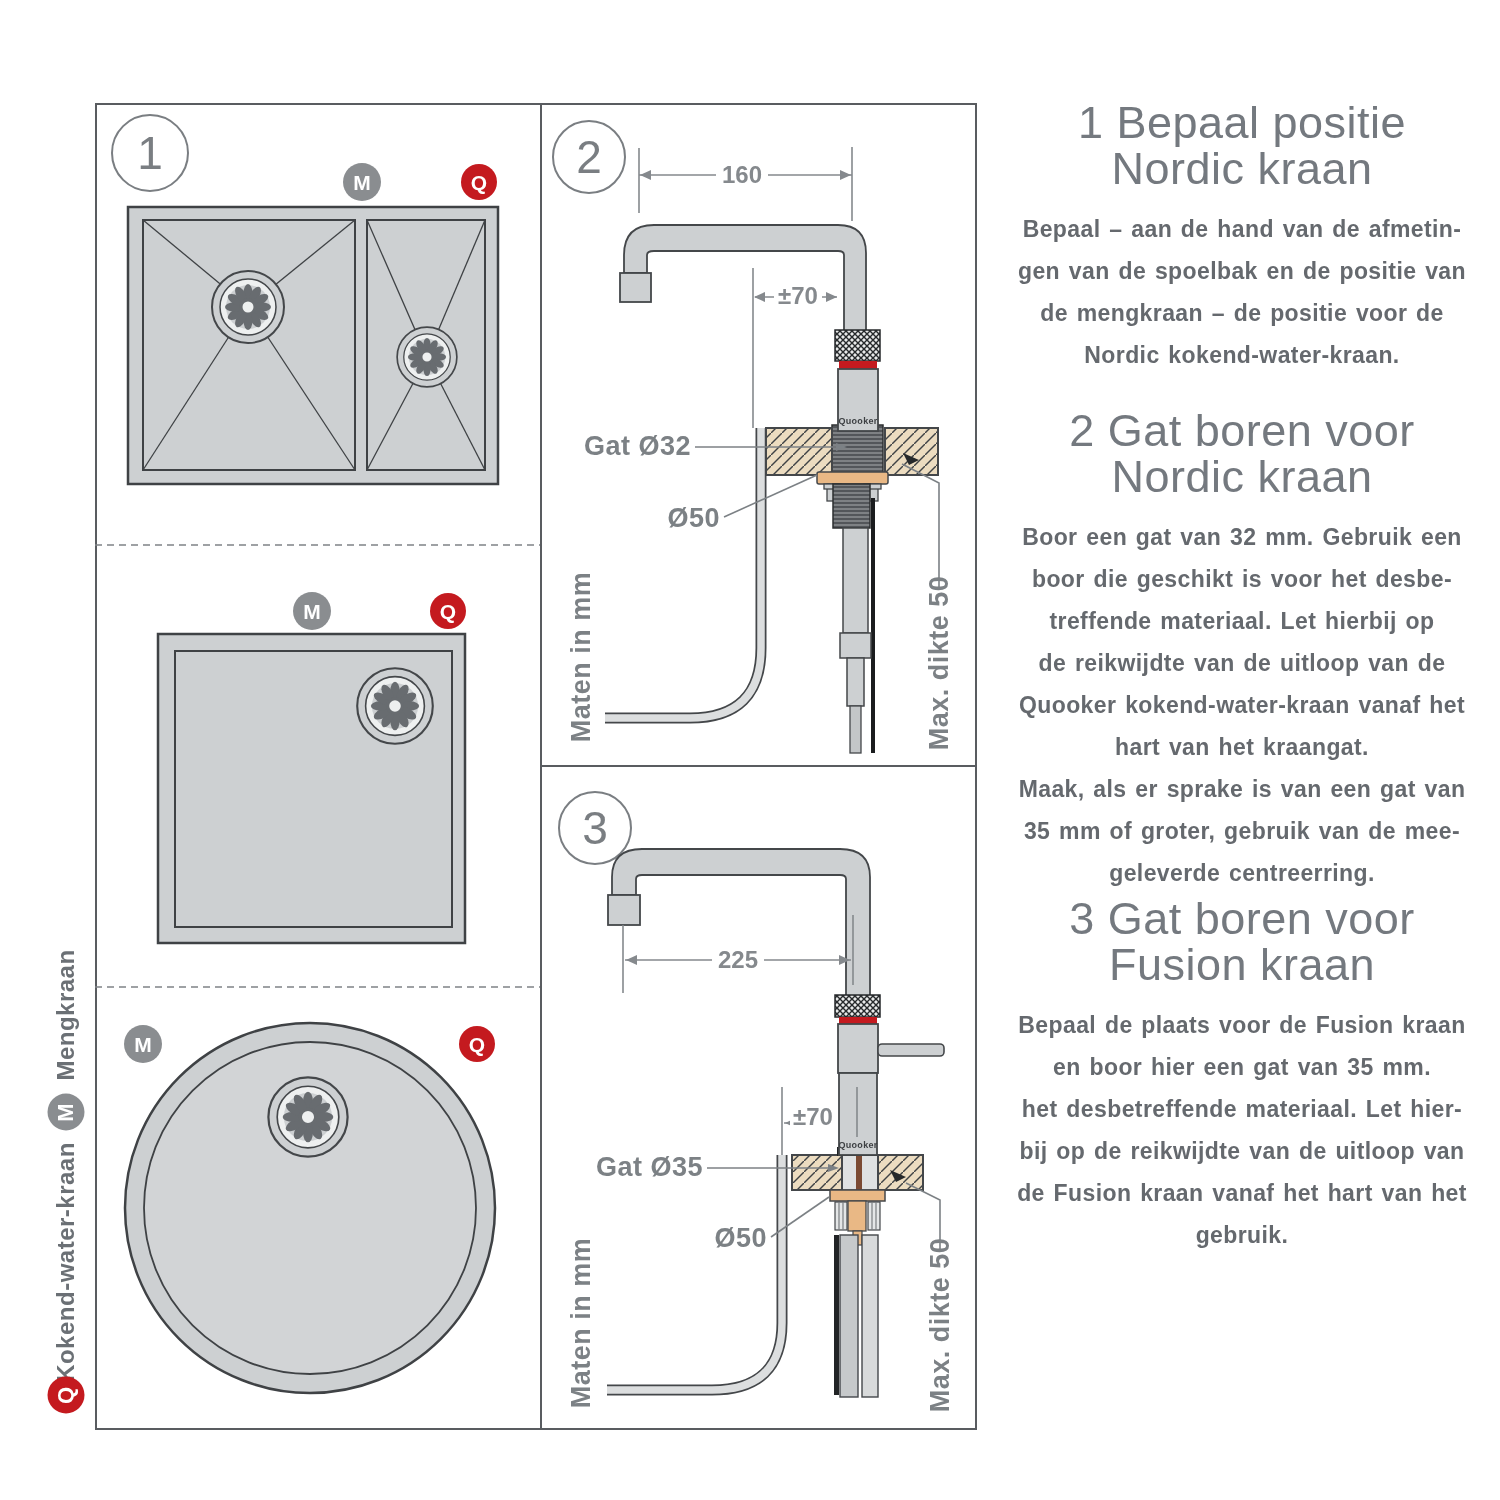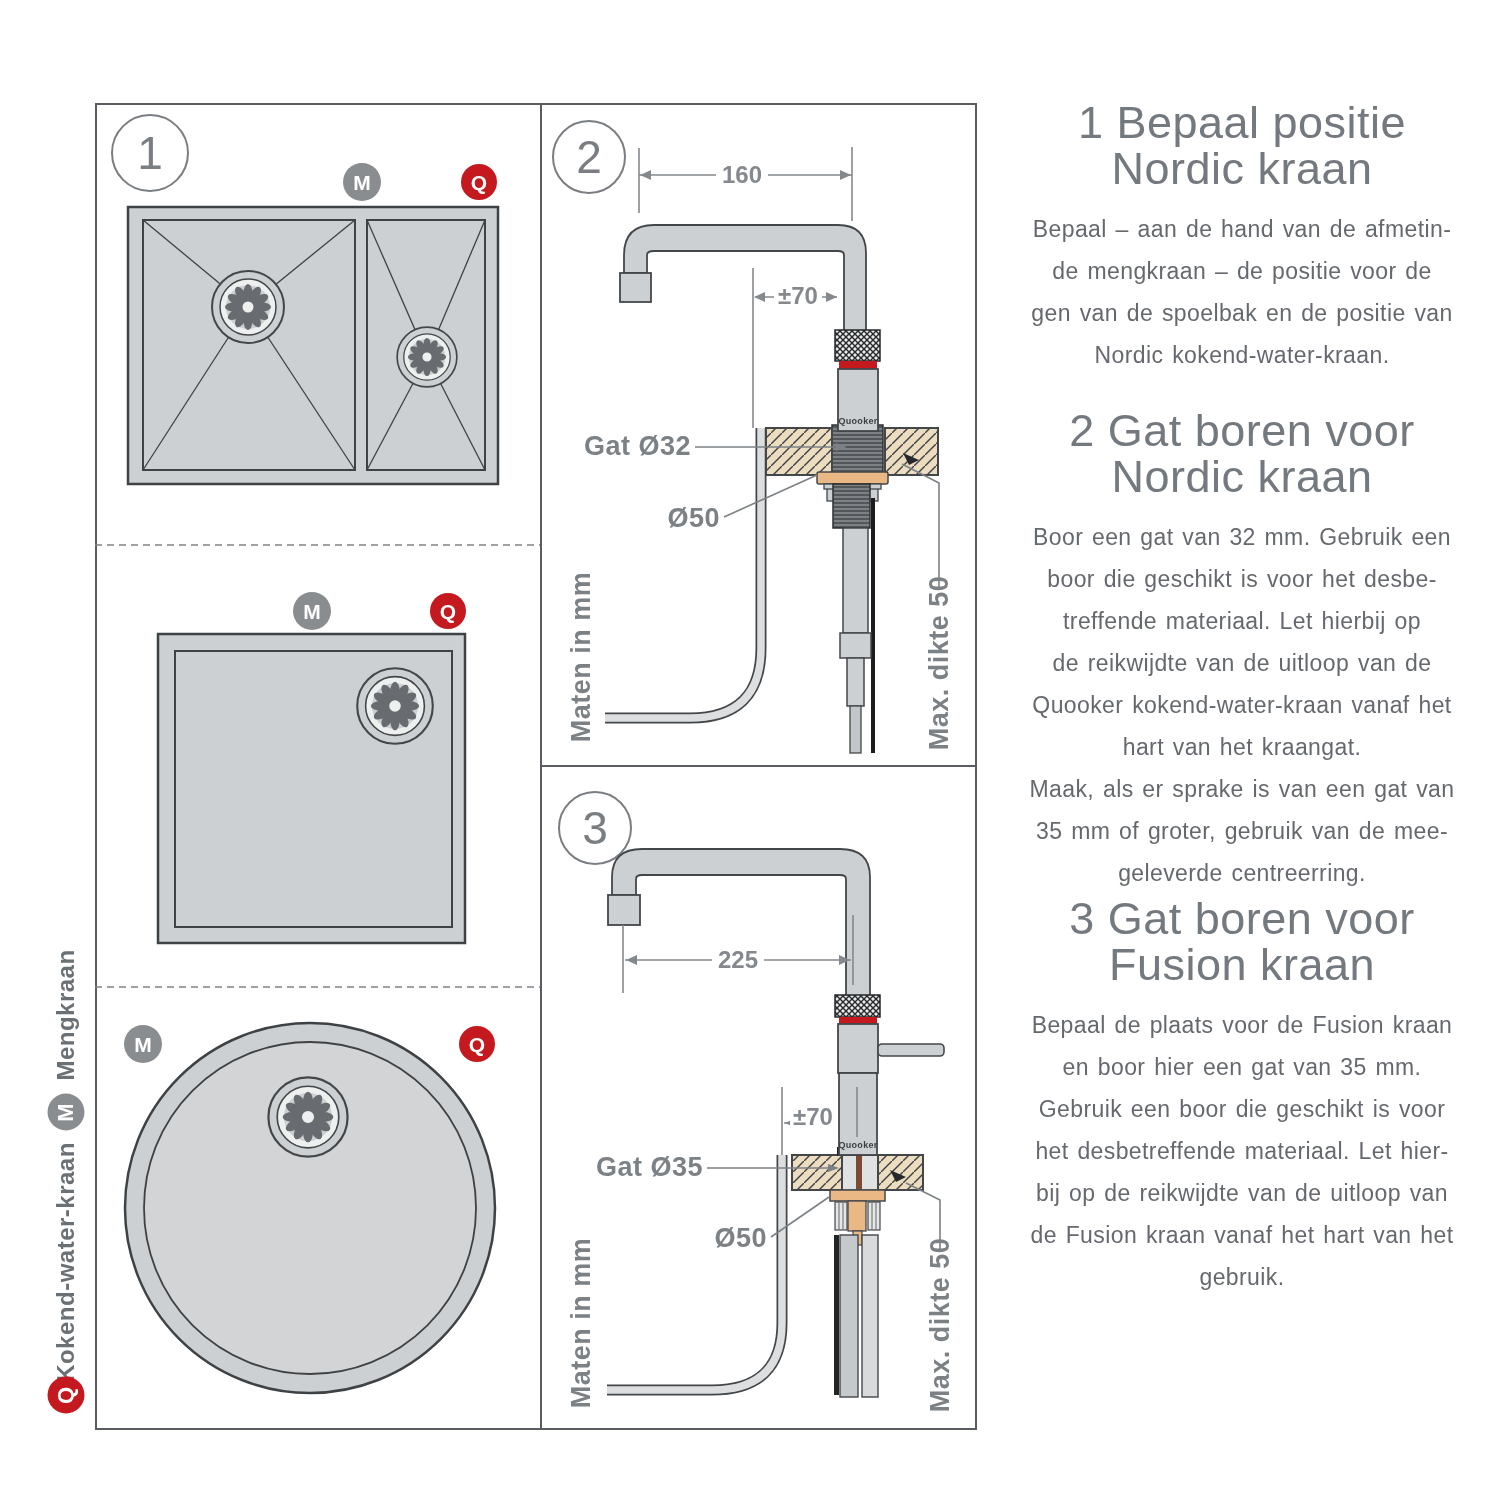--- a/index.html
+++ b/index.html
@@ -10,21 +10,21 @@
   .vdivider{position:absolute;left:540px;top:103px;height:1327px;width:0;
             border-left:2px solid #595c60;}
   .hdivider-mid{position:absolute;left:540px;top:765px;width:437px;height:0;
             border-top:2px solid #595c60;}
   .colsvg{position:absolute;}
   
   .section{position:absolute;left:1012px;width:460px;text-align:center;}
   .h-line{font-weight:300;font-size:45px;line-height:46px;color:#74797f;
           letter-spacing:0.5px;white-space:nowrap;}
   .body-block{margin-top:16px;}
-  .b-line{font-weight:normal;font-size:23px;line-height:42px;color:#65696e;
+  .b-line{font-weight:bold;font-size:23px;line-height:42px;color:#65696e;
           letter-spacing:0.4px;word-spacing:2px;white-space:nowrap;}
   
   .legend-label{position:absolute;transform:translate(-50%,-50%) rotate(-90deg);
       font-weight:bold;font-size:24px;color:#6b7075;letter-spacing:0.5px;white-space:nowrap;}
   .legend-badge{position:absolute;width:37px;height:37px;border-radius:50%;
       display:flex;align-items:center;justify-content:center;
       transform:translate(-50%,-50%);}
   .legend-badge span{display:block;transform:rotate(-90deg);color:#fff;
       font-weight:bold;font-size:22px;}
   .badge-gray{background:#8a8d90;}
@@ -329,22 +329,22 @@
   <div class="legend-label" style="left:66px;top:1262px">Kokend-water-kraan</div>
   <div class="legend-badge badge-red" style="left:66px;top:1395px">
       <span>Q</span>
     </div>
 
   <div class="section" style="top:100px">
     <div class="h-line">1 Bepaal positie</div>
     <div class="h-line">Nordic kraan</div>
     <div class="body-block">
       <div class="b-line">Bepaal – aan de hand van de afmetin-</div>
+      <div class="b-line">gen van de spoelbak en de positie van</div>
       <div class="b-line">de mengkraan – de positie voor de</div>
-      <div class="b-line">gen van de spoelbak en de positie van</div>
       <div class="b-line">Nordic kokend-water-kraan.</div>
     </div>
   </div>
 
   <div class="section" style="top:408px">
     <div class="h-line">2 Gat boren voor</div>
     <div class="h-line">Nordic kraan</div>
     <div class="body-block">
       <div class="b-line">Boor een gat van 32 mm. Gebruik een</div>
       <div class="b-line">boor die geschikt is voor het desbe-</div>
@@ -357,21 +357,20 @@
       <div class="b-line">geleverde centreerring.</div>
     </div>
   </div>
 
   <div class="section" style="top:896px">
     <div class="h-line">3 Gat boren voor</div>
     <div class="h-line">Fusion kraan</div>
     <div class="body-block">
       <div class="b-line">Bepaal de plaats voor de Fusion kraan</div>
       <div class="b-line">en boor hier een gat van 35 mm.</div>
-      <div class="b-line">Gebruik een boor die geschikt is voor</div>
       <div class="b-line">het desbetreffende materiaal. Let hier-</div>
       <div class="b-line">bij op de reikwijdte van de uitloop van</div>
       <div class="b-line">de Fusion kraan vanaf het hart van het</div>
       <div class="b-line">gebruik.</div>
     </div>
   </div>
 
 </div>
 
 </body></html>

